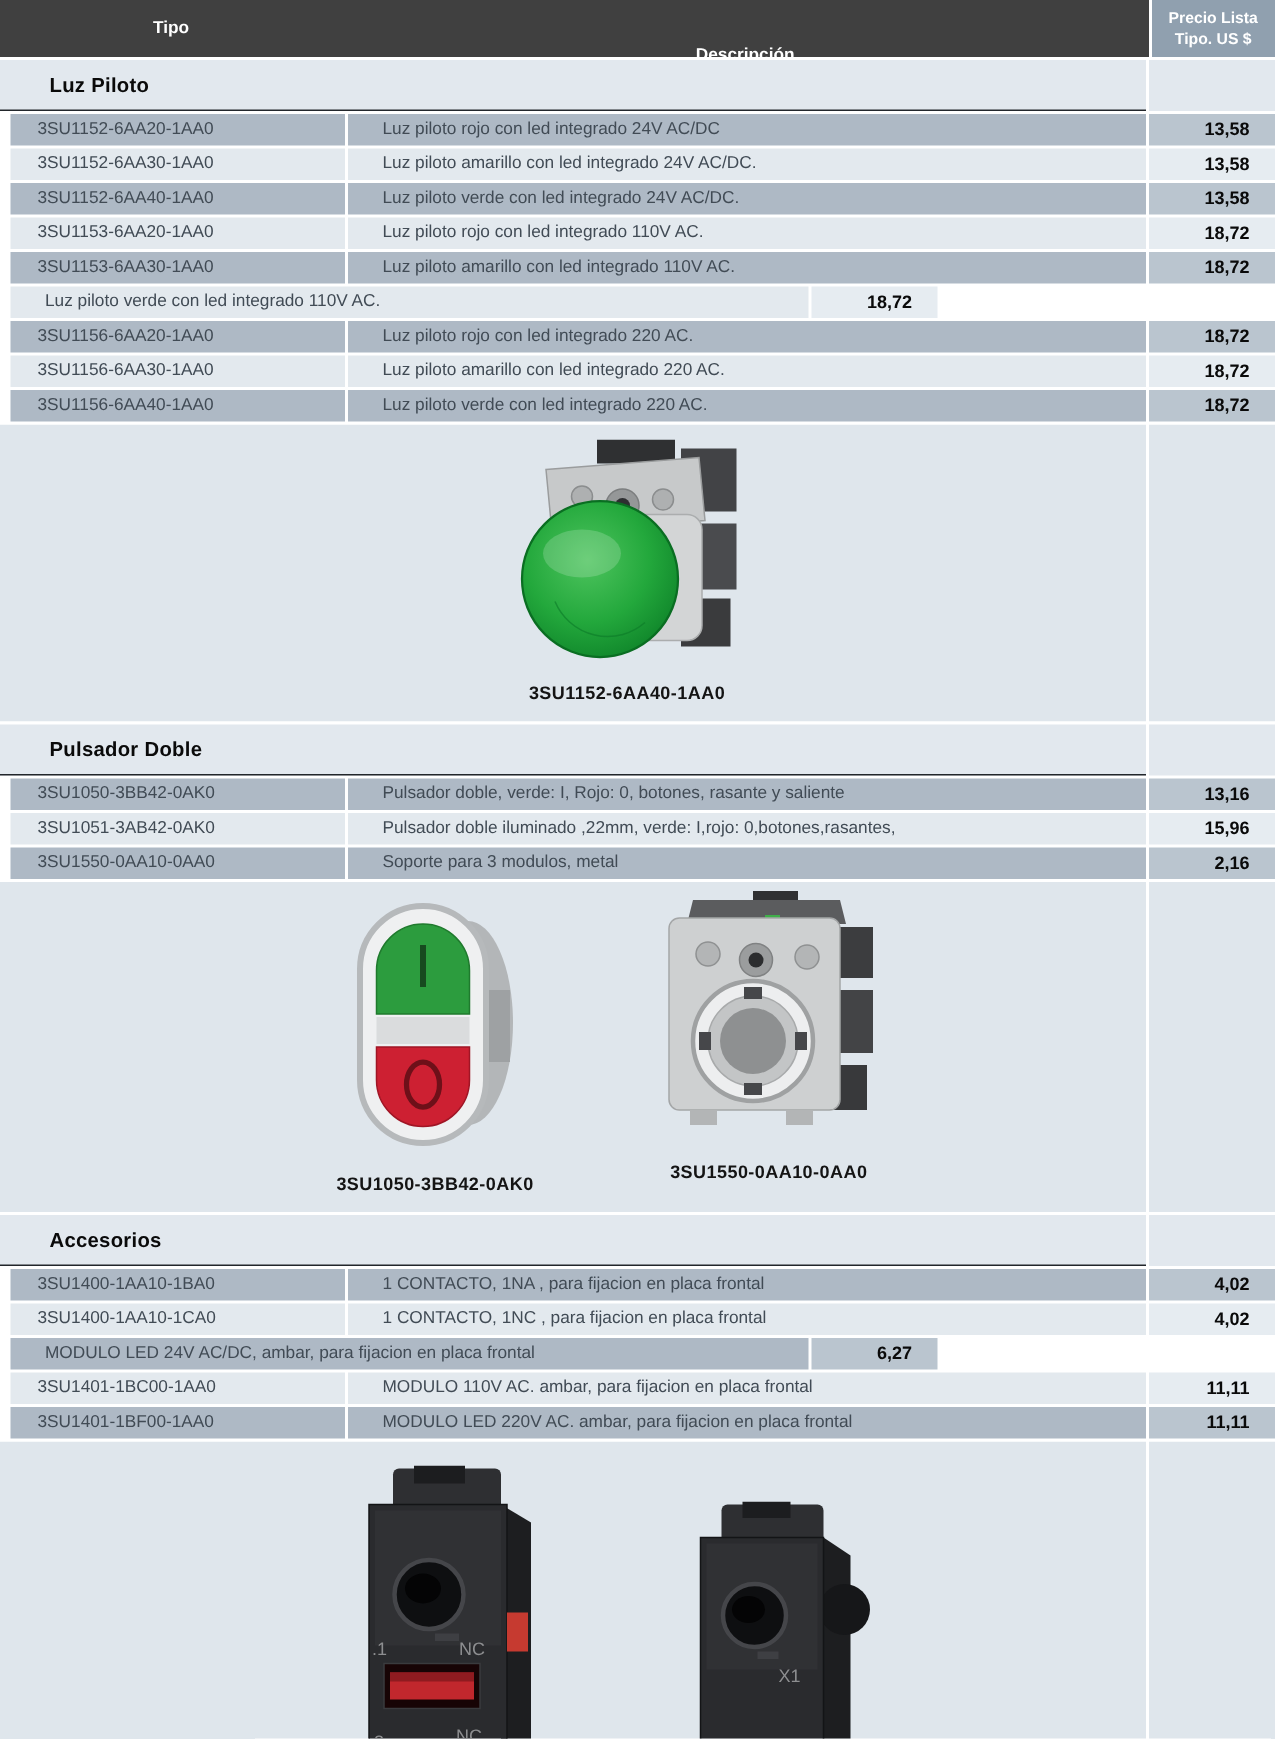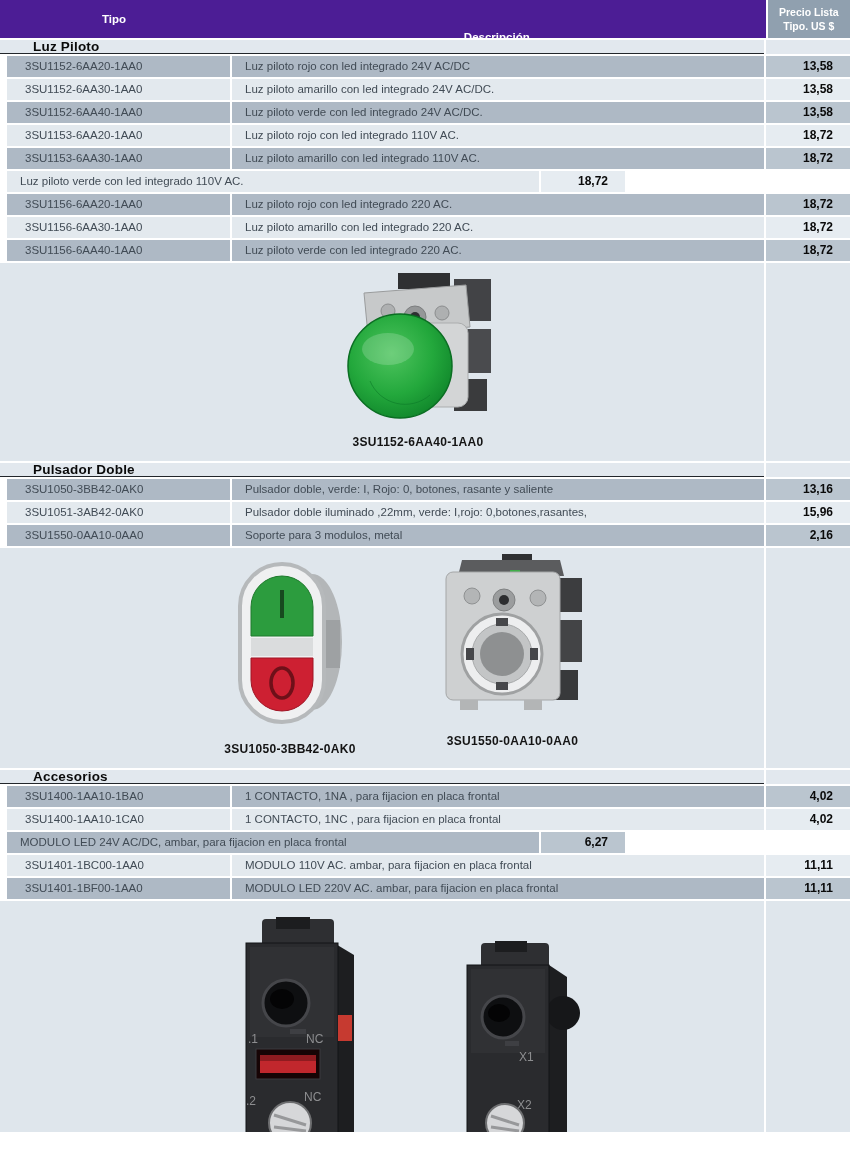--- a/index.html
+++ b/index.html
@@ -5,39 +5,39 @@
   html,body{margin:0;padding:0;}
   body{
     width:850px;height:1159px;overflow:hidden;background:#ffffff;
     font-family:"Liberation Sans", sans-serif;
     -webkit-font-smoothing:antialiased;
   }
   .page{width:850px;height:1159px;position:relative;}
 
   
   .thead{display:flex;height:38px;margin-bottom:2px;}
-  .h-main{width:780px;margin-right:2px;background:#4c1d95;display:flex;align-items:center;}
+  .h-main{width:780px;margin-right:2px;background:#404040;display:flex;align-items:center;}
   .h-tipo{width:228px;text-align:center;color:#fff;font-weight:bold;font-size:11.5px;}
   .h-desc{flex:1;text-align:center;color:#fff;font-weight:bold;font-size:11.5px;margin-top:35px;}
   .h-price{width:84px;background:#90a0af;color:#fff;font-weight:bold;font-size:10.5px;
            display:flex;flex-direction:column;justify-content:center;align-items:center;line-height:14px;text-align:right;}
 
   
-  .sechead{display:flex;height:14px;margin-bottom:2px;}
+  .sechead{display:flex;height:34px;margin-bottom:2px;}
   .sh-main{width:764px;margin-right:2px;background:#e2e8ee;border-bottom:1px solid #22262b;
            box-sizing:border-box;display:flex;align-items:center;padding-left:33px;
            font-size:13.5px;font-weight:bold;color:#0a0a0a;letter-spacing:.2px;}
   .sh-price{width:84px;background:#e2e8ee;}
 
   
   .trow{display:flex;height:21px;margin-bottom:2px;line-height:21px;font-size:11.5px;color:#414b55;align-items:flex-end;}
   .gut{width:5px;margin-right:2px;background:#dfe6ec;}
   .cell{box-sizing:border-box;white-space:nowrap;overflow:hidden;}
   .cell.tipo{width:223px;margin-right:2px;padding-left:18px;}
-  .cell.desc{width:532px;margin-right:2px;padding-left:13px;}
+  .cell.desc{width:532px;margin-right:2px;padding-left:23px;}
   .cell.price{width:84px;text-align:right;padding-right:17px;font-weight:bold;color:#0a0a0a;font-size:12px;}
   .rows .trow:nth-child(odd) .tipo,
   .rows .trow:nth-child(odd) .desc{background:#aeb9c5;}
   .rows .trow:nth-child(odd) .price{background:#bac5cf;}
   .rows .trow:nth-child(even) .tipo,
   .rows .trow:nth-child(even) .desc{background:#e3e9ee;}
   .rows .trow:nth-child(even) .price{background:#e6ecf1;}
 
   
   .imgblock{display:flex;margin-bottom:2px;overflow:hidden;}

